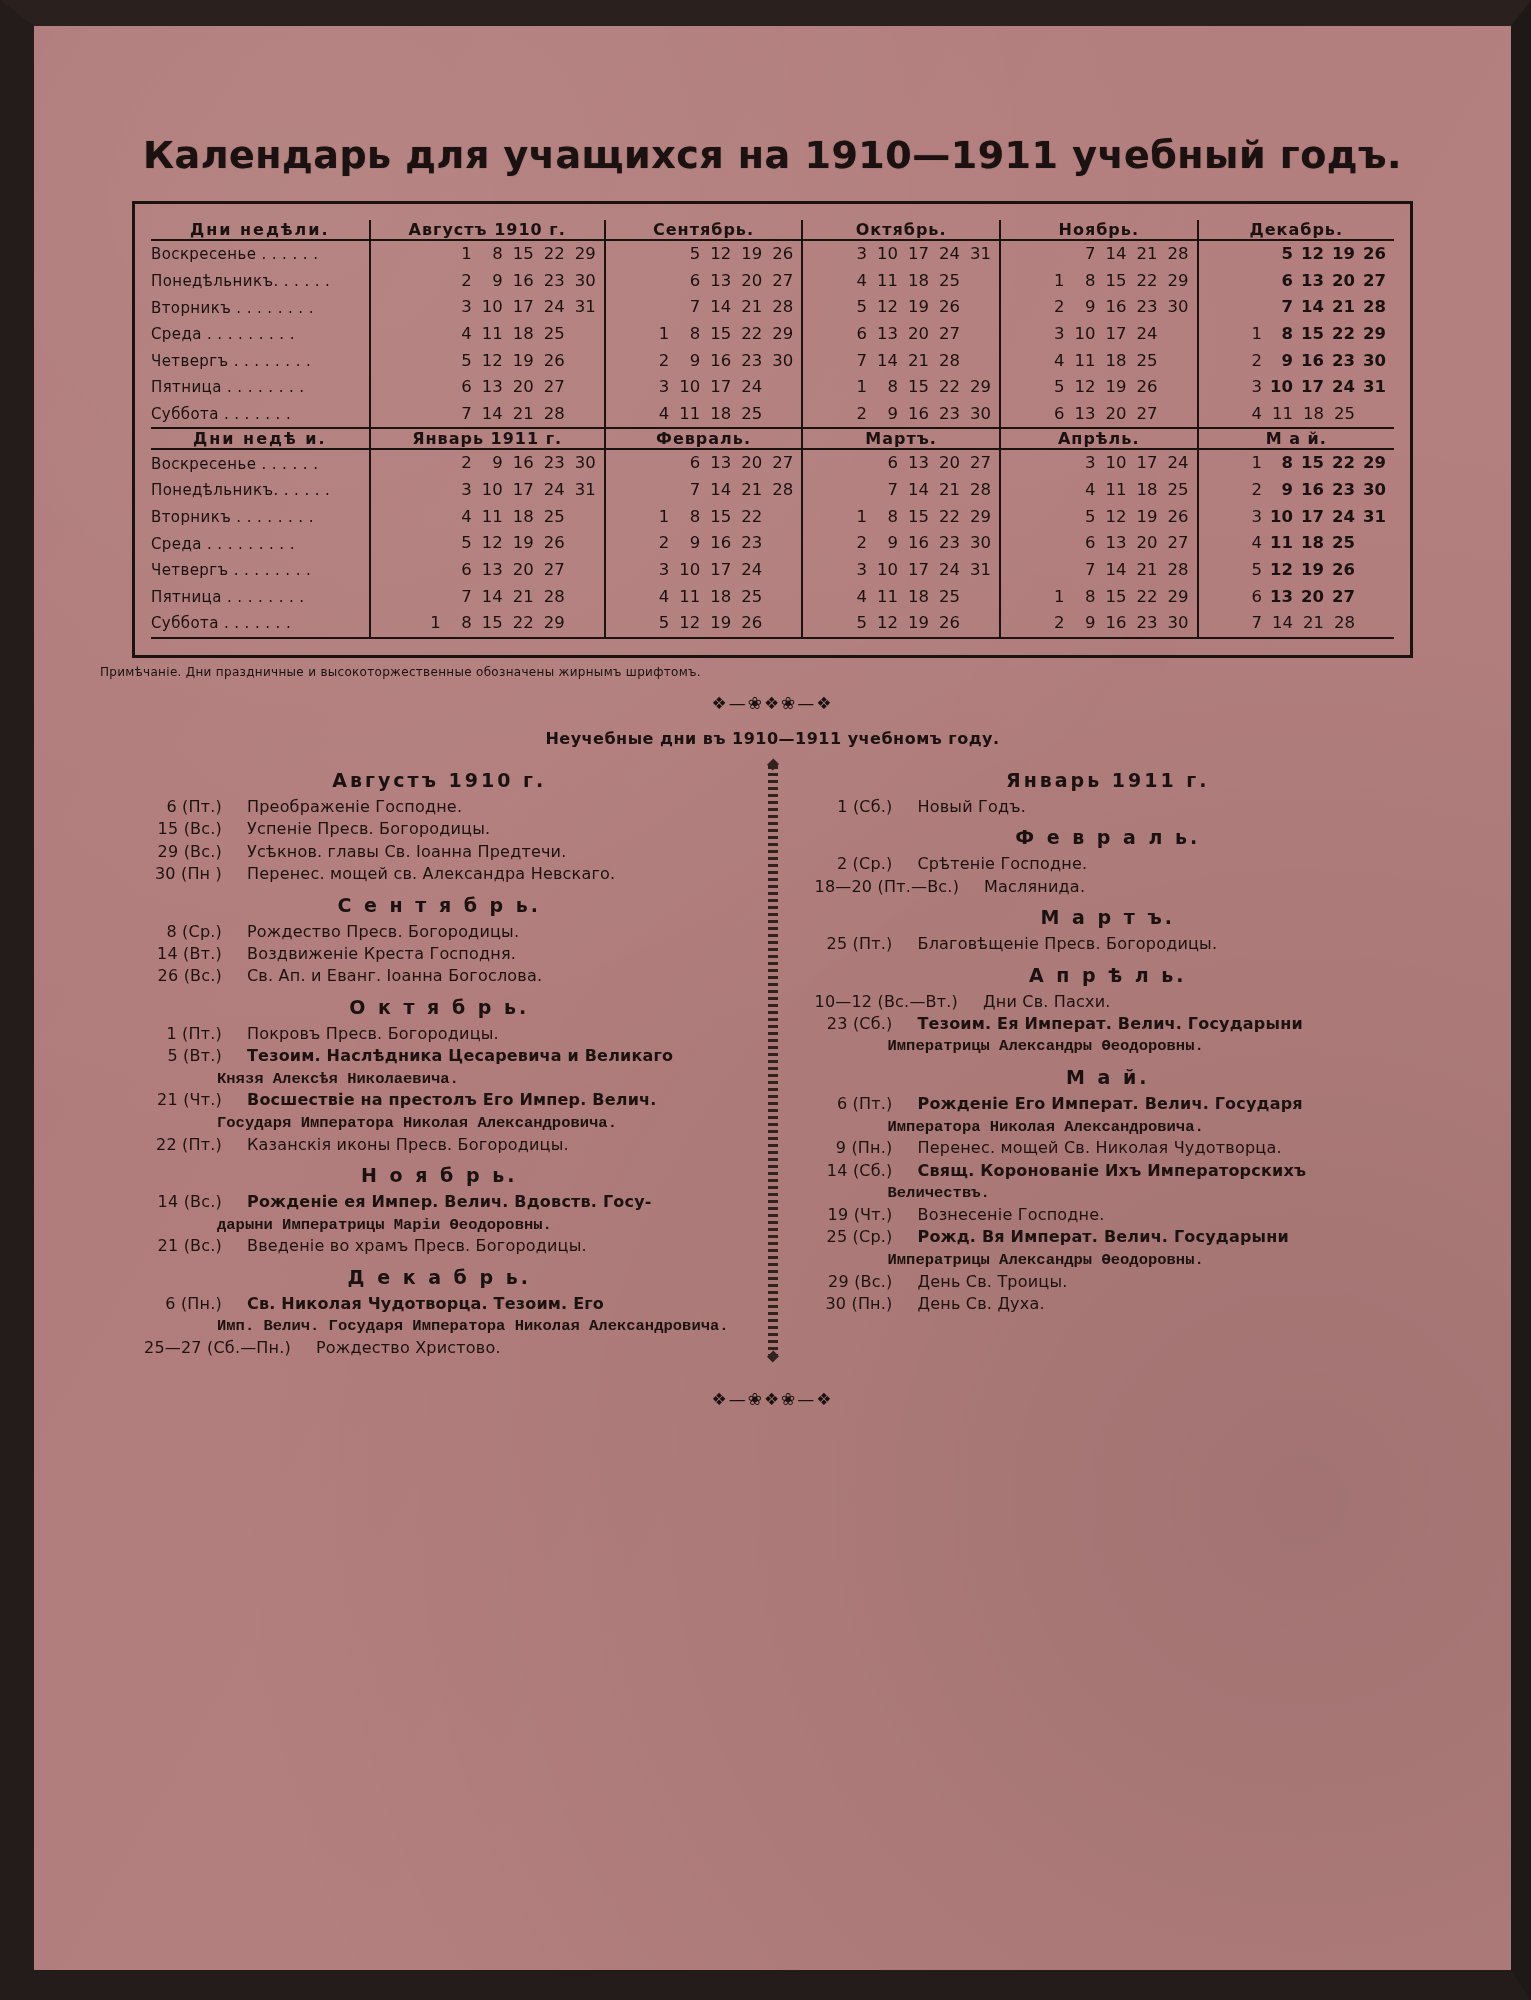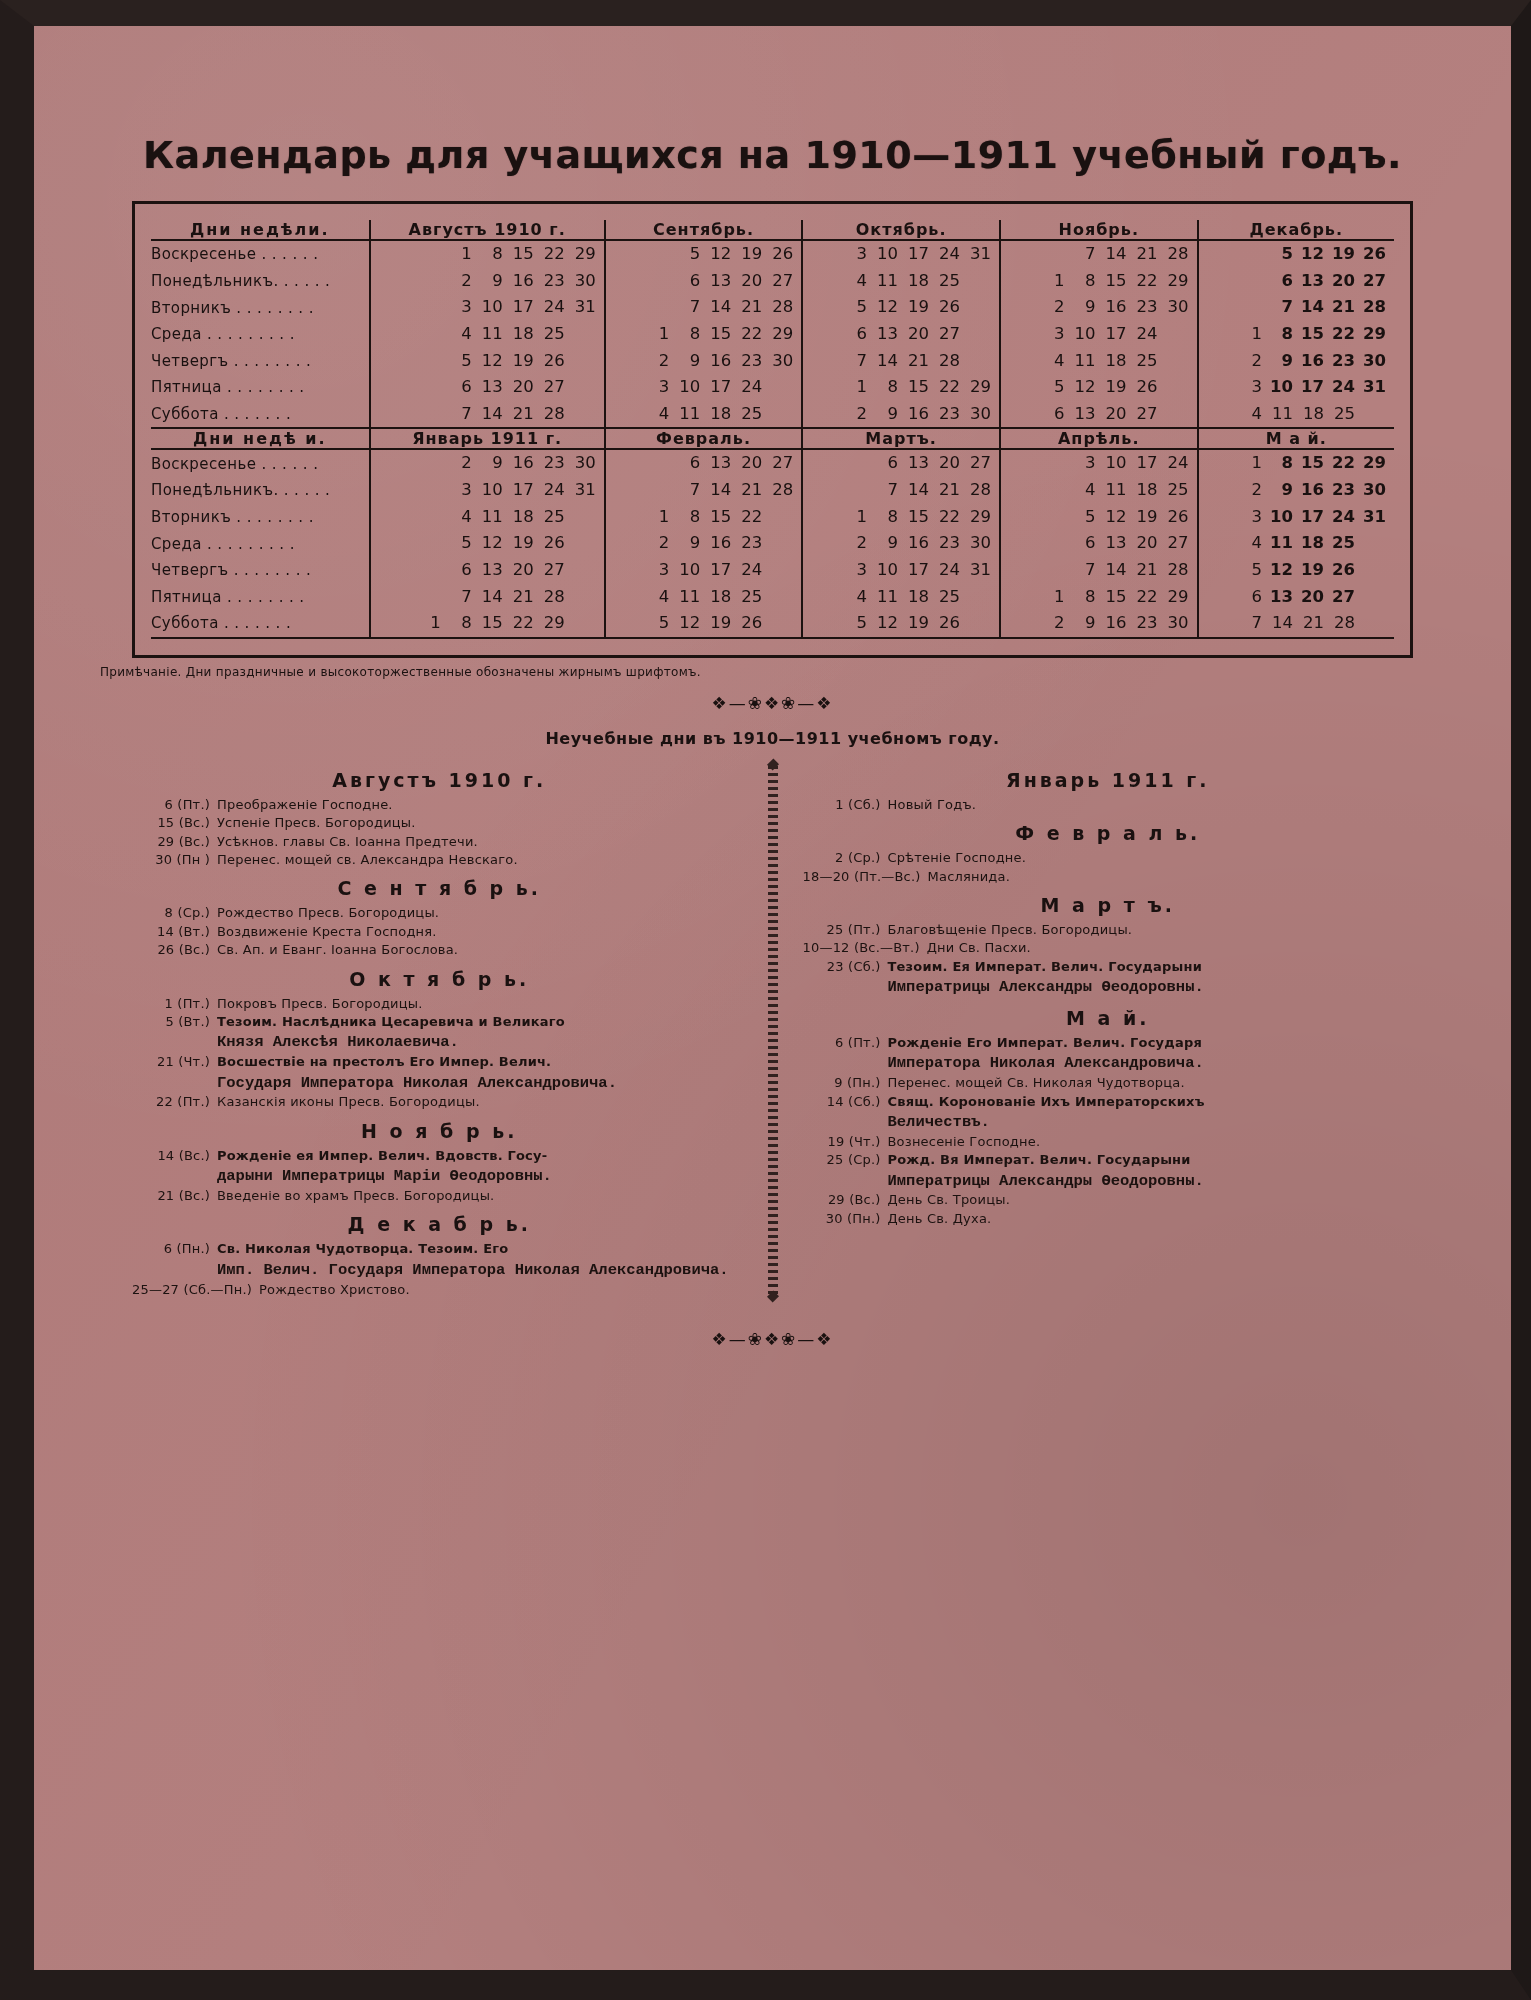--- a/index.html
+++ b/index.html
@@ -179,24 +179,25 @@
   .mon {
     text-align: center;
     font-weight: bold;
     font-size: 19px;
     letter-spacing: 3px;
     margin: 9px 0 5px 0;
     color: #1a1110;
   }
   .ent {
     display: flex;
-    font-size: 13px;
+    font-size: 16px;
     line-height: 1.34;
-    margin: 0 0 1px 0;
+    margin: 0 0 1px 12px;
     letter-spacing: 0.2px;
+    gap: 18px;
   }
   .ent .d {
     flex: 0 0 auto;
     min-width: 78px;
     text-align: right;
     padding-right: 7px;
     white-space: nowrap;
   }
   .ent .t { flex: 1 1 auto; }
   .ent .t b { font-weight: bold; }
@@ -1013,20 +1014,21 @@
           </div>
           <div class="ent">
             <span class="d">18—20 (Пт.—Вс.)</span>
             <span class="t">Маслянида.</span>
           </div>
           <div class="mon">М а р т ъ.</div>
           <div class="ent">
             <span class="d">25 (Пт.)</span>
             <span class="t">Благовѣщеніе Пресв. Богородицы.</span>
           </div>
+          <div class="mon">А п р ѣ л ь.</div>
           <div class="ent">
             <span class="d">10—12 (Вс.—Вт.)</span>
             <span class="t">Дни Св. Пасхи.</span>
           </div>
           <div class="ent">
             <span class="d">23 (Сб.)</span>
             <span class="t"><b>Тезоим. Ея Императ. Велич. Государыни</b></span>
           </div>
           <div class="cont"><b>Императрицы Александры Ѳеодоровны.</b></div>
           <div class="mon">М а й.</div>

